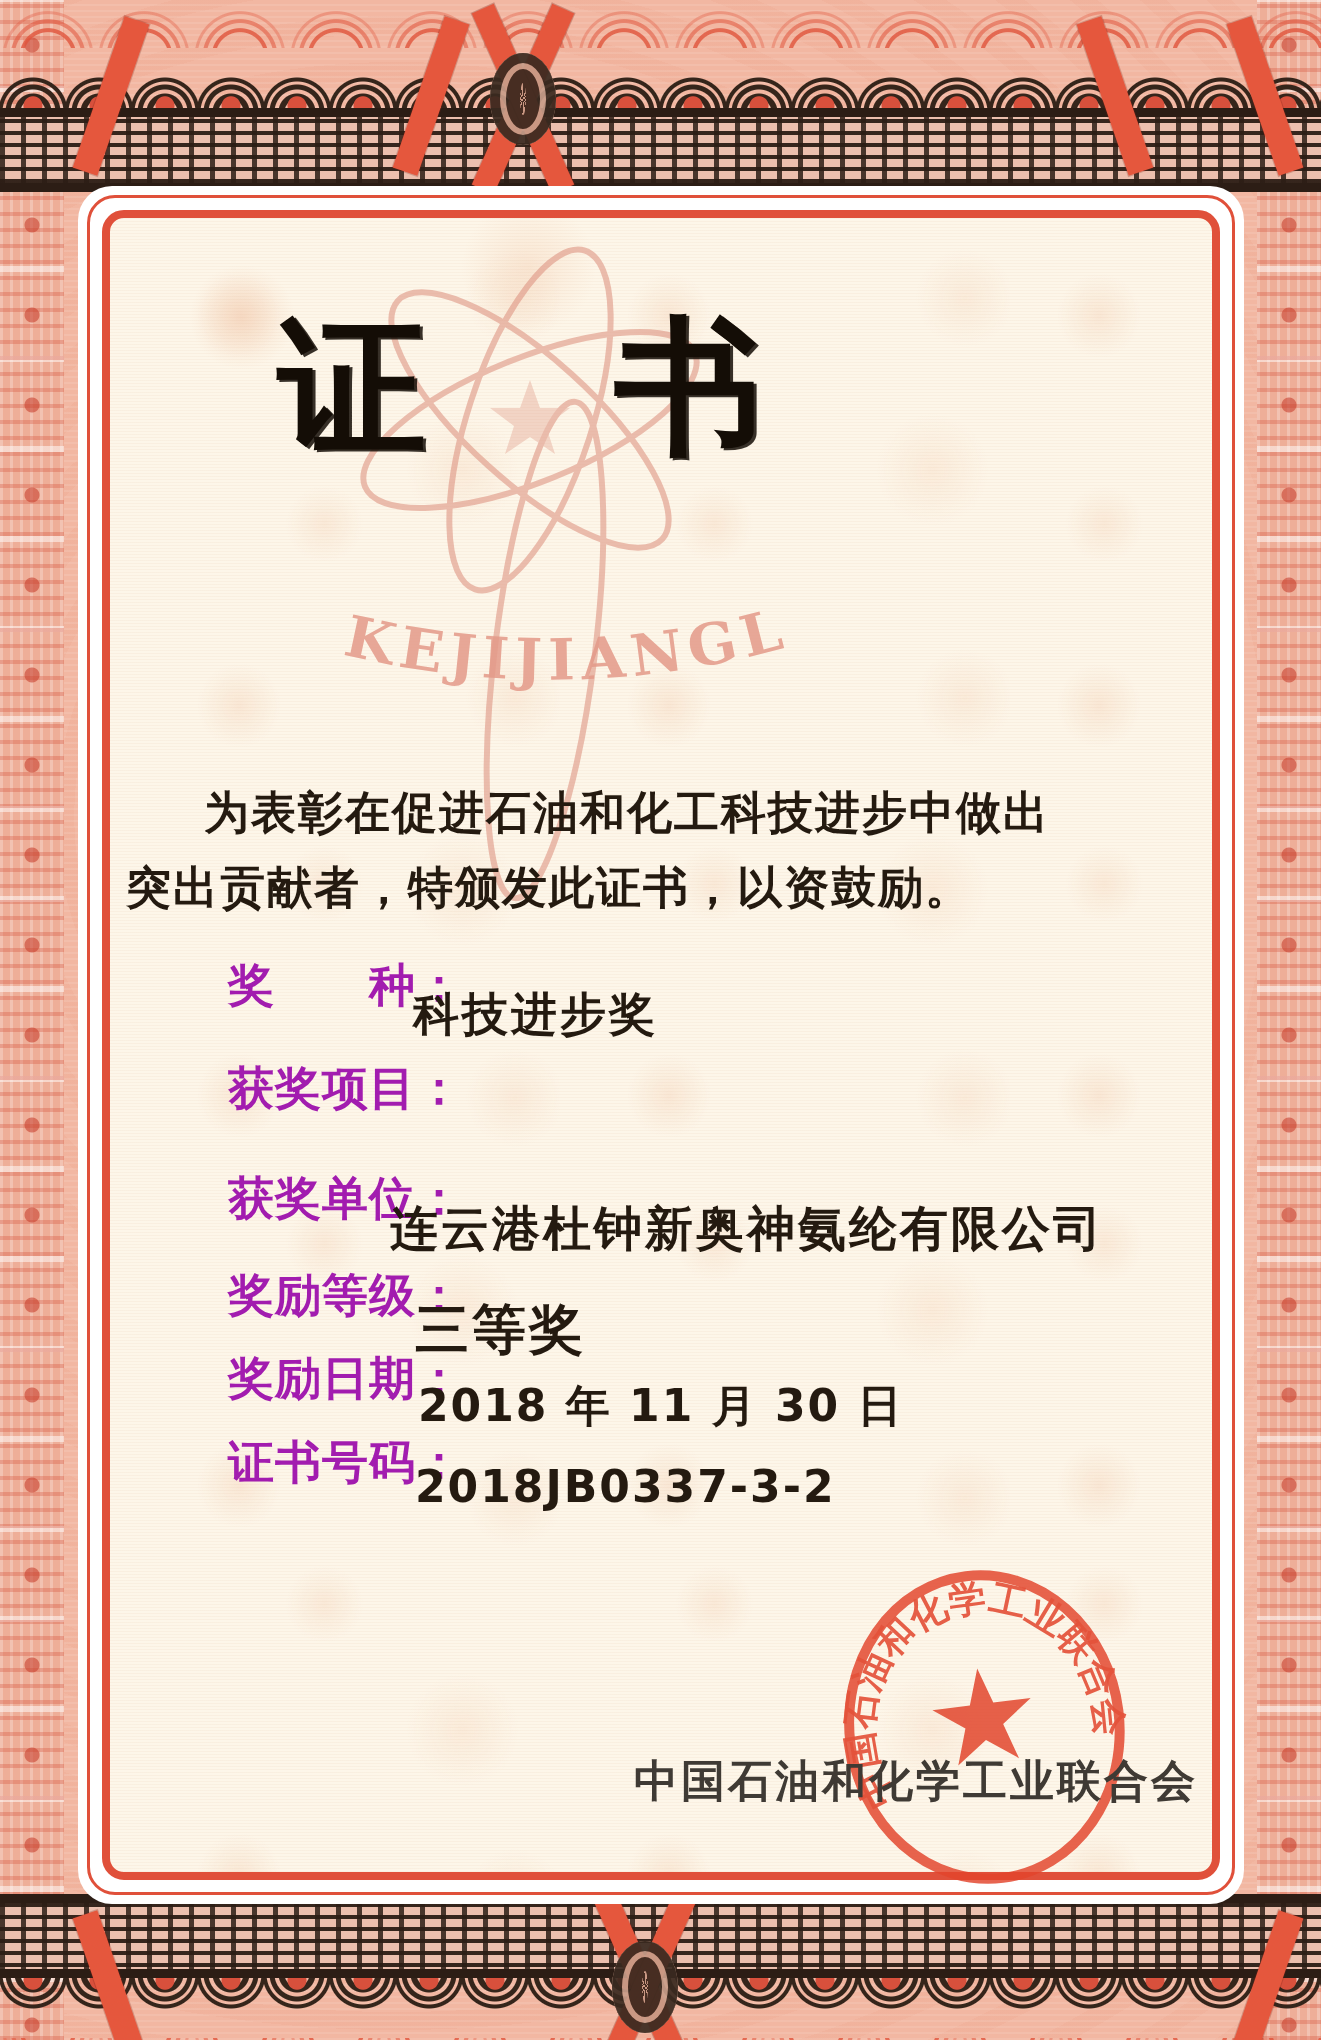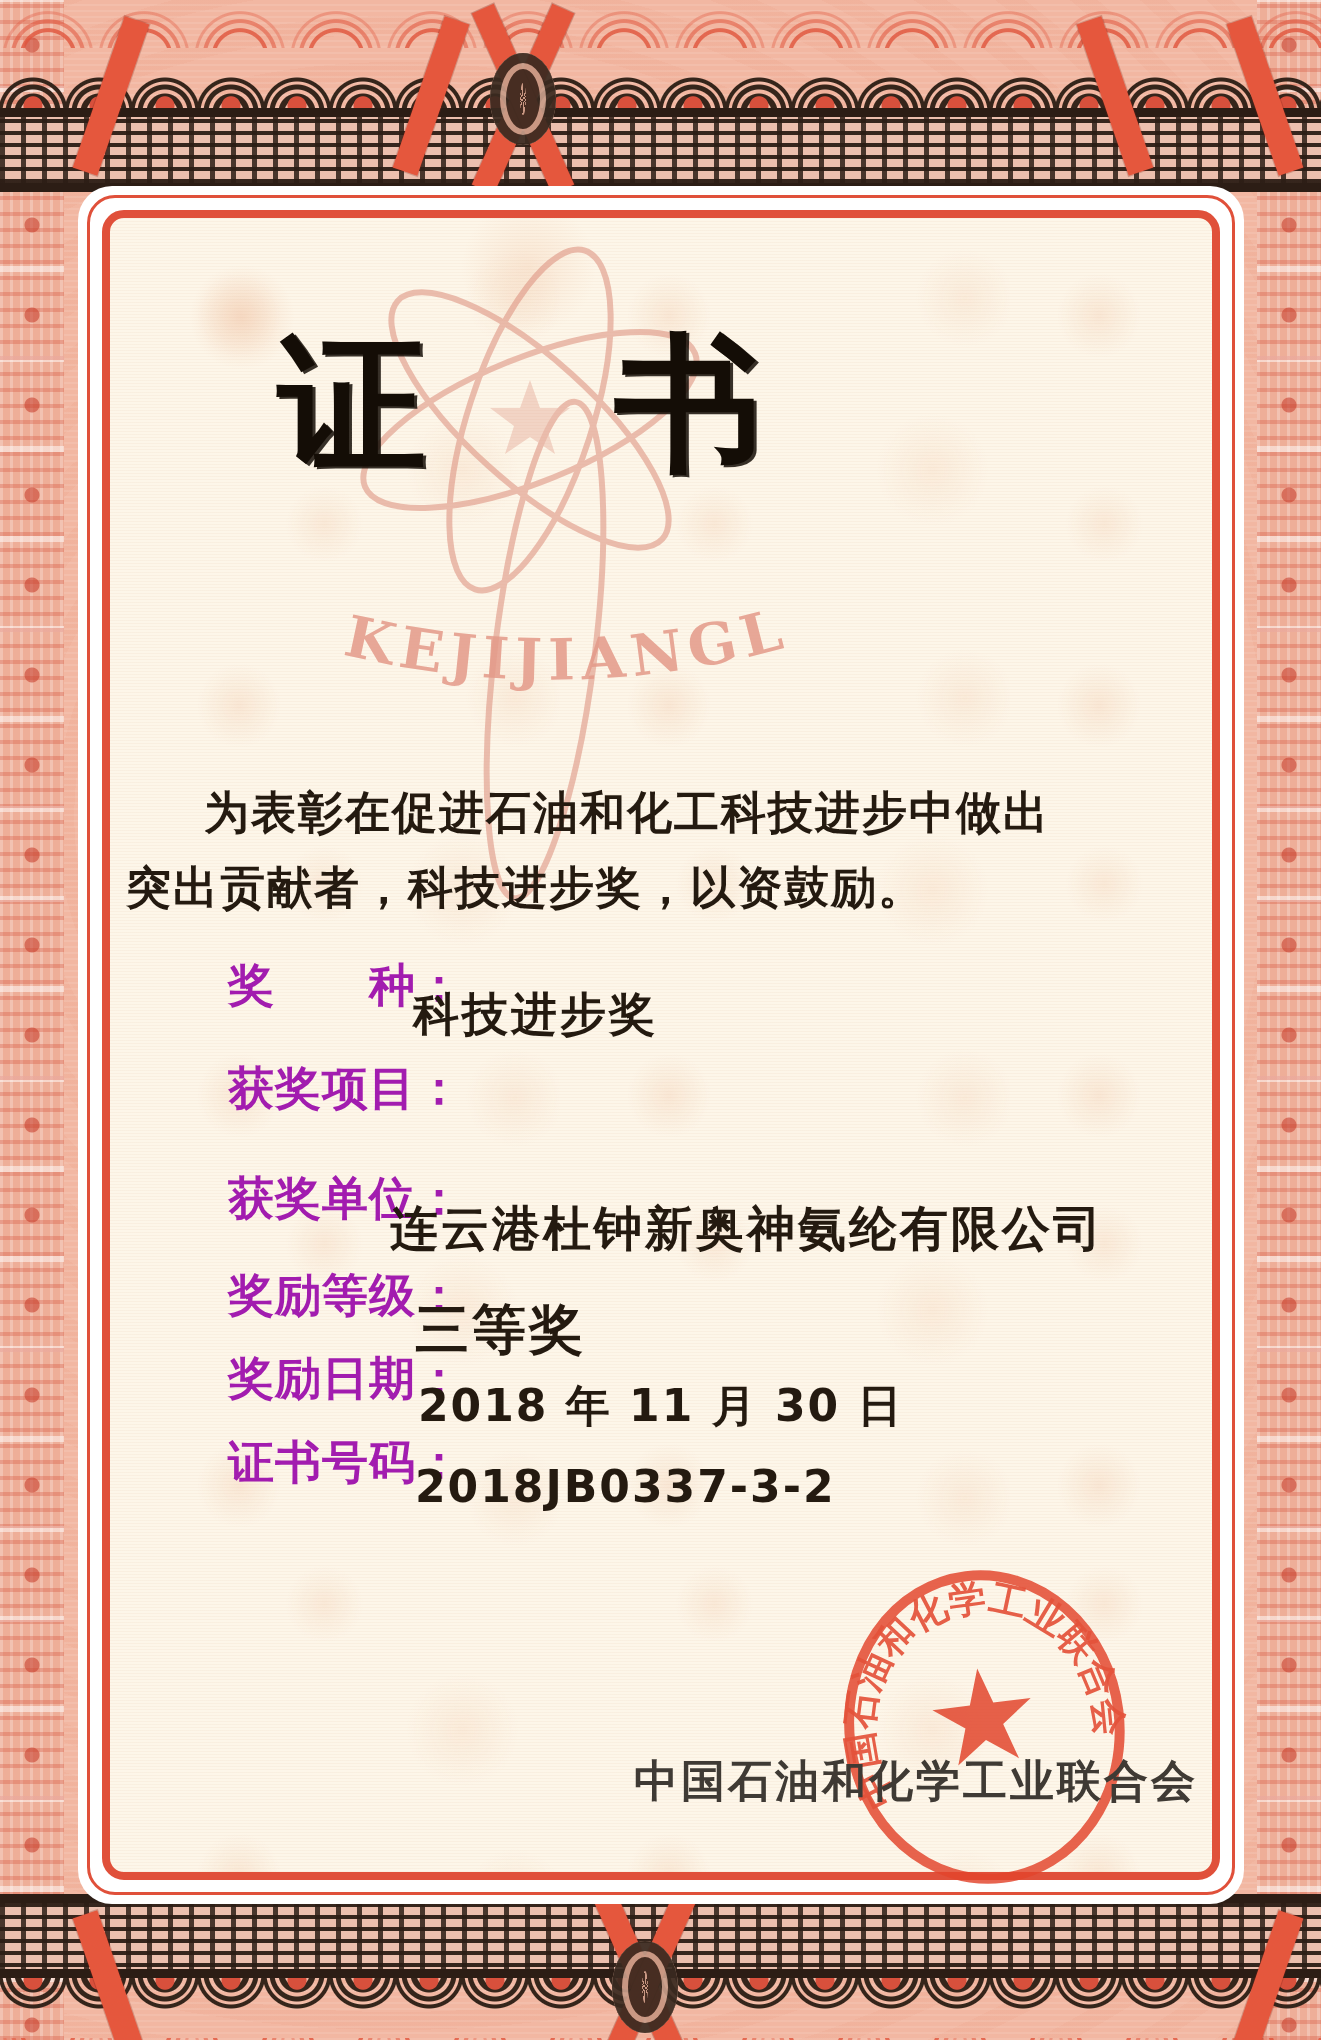--- a/index.html
+++ b/index.html
@@ -87,21 +87,21 @@
       radial-gradient(circle 80px at 75% 60%, rgba(245,215,190,.35), transparent 70%),
       radial-gradient(circle 55px at 55% 85%, rgba(243,210,184,.35), transparent 70%),
       radial-gradient(circle 70px at 90% 20%, rgba(243,210,184,.30), transparent 70%);
     background-size:auto, 100% 100%, 100% 100%, 430px 390px, 470px 420px, 390px 360px, 450px 400px;
   }
   
   .content{position:absolute;inset:0;z-index:5;}
   .wm-atom{position:absolute;left:340px;top:230px;opacity:.55;}
   .wm-word{position:absolute;left:330px;top:592px;opacity:.85;}
   .title{
-    position:absolute;left:278px;top:329px;
+    position:absolute;left:278px;top:312px;
     font-size:148px;font-weight:900;color:#140d06;
     font-family:"DejaVu Serif", serif;
     letter-spacing:188px;white-space:nowrap;line-height:1;
     text-shadow:3px 2px 0 rgba(20,13,6,.85);
     text-align:center;
   }
   .bodyline{
     position:absolute;color:#241a10;font-size:45px;font-weight:700;
     font-family:"DejaVu Serif", serif;letter-spacing:2px;white-space:nowrap;
   }
@@ -188,21 +188,21 @@
           <path id="wmArc" d="M 12,62 Q 240,118 468,52" fill="none"></path>
         </defs>
       <text font-size="57" font-weight="bold" fill="#e49a89" letter-spacing="7" font-family="DejaVu Serif, serif">
         <textPath href="#wmArc">KEJIJIANGLI</textPath>
       </text>
     </svg>
 
     <div class="title">证书</div>
 
     <div class="bodyline bl1">为表彰在促进石油和化工科技进步中做出</div>
-    <div class="bodyline bl2">突出贡献者，科技进步奖，以资鼓励。</div>
+    <div class="bodyline bl2">突出贡献者，特颁发此证书，以资鼓励。</div>
 
     <div class="frow fr1" style="top:955px">
       <span class="flabel">奖　　种：</span>
       <span class="fvalue">科技进步奖</span>
     </div>
     <div class="frow fr2" style="top:1058px">
       <span class="flabel">获奖项目：</span>
     </div>
     <div class="frow fr3" style="top:1168px">
       <span class="flabel">获奖单位：</span>

